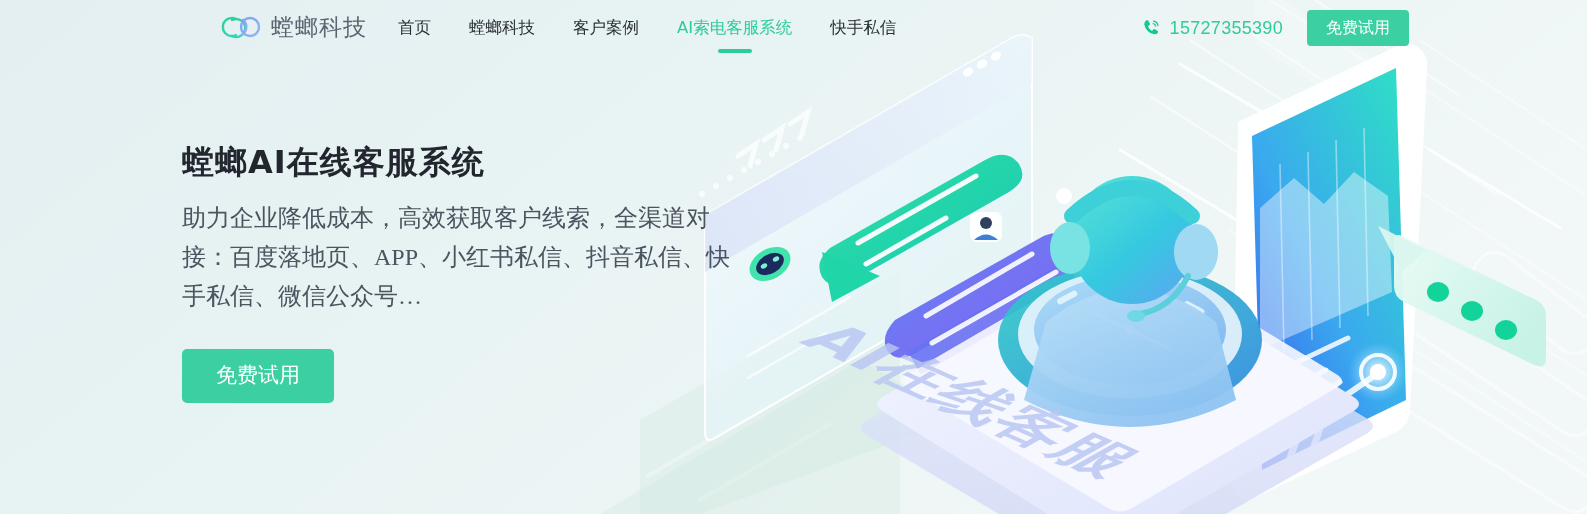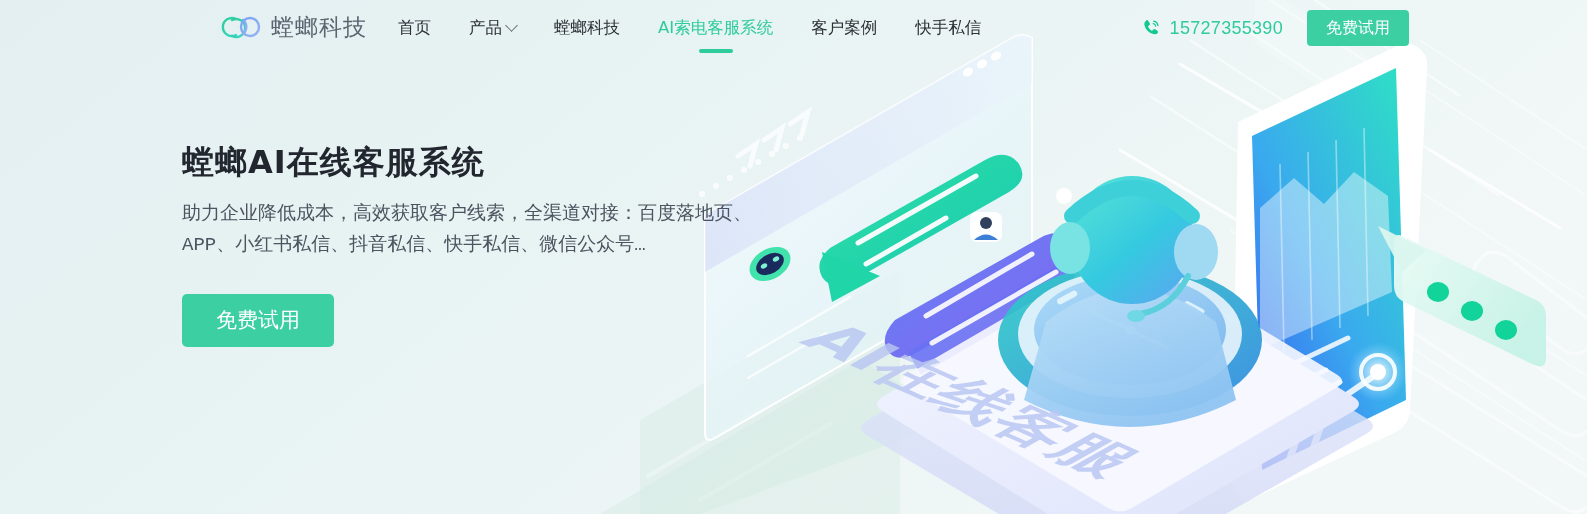--- a/index.html
+++ b/index.html
@@ -158,24 +158,24 @@
     font-weight: bold;
     color: #22262e;
     letter-spacing: 1px;
     line-height: 1.12;
     white-space: nowrap;
     font-family: "DejaVu Sans", "Liberation Sans", sans-serif;
   }
   .hero-sub {
     margin-top: 18px;
     width: 570px;
-    font-size: 19px;
+    font-size: 24px;
     line-height: 1.62;
     color: #4b545f;
-    font-family: Liberation Mono, monospace;
+    font-family: Liberation Serif, serif;
   }
   .hero-cta {
     margin-top: 34px;
     display: inline-block;
     background: #3ccfa2;
     color: #ffffff;
     font-size: 21px;
     padding: 15px 34px;
     border: none;
     border-radius: 5px;
@@ -492,32 +492,28 @@
         <path d="M24 20 A9 9 0 0 0 24 6" fill="none" stroke="url(#lgB)" stroke-width="2.4" stroke-linecap="round"></path>
       </svg>
       <span class="brand-name">螳螂科技</span>
     </div>
 
     <nav class="nav">
       <div class="nav-item">
         <span>首页</span>
       </div>
       <div class="nav-item">
-        <span>产品</span>
-        <i class="caret"></i>
+        <span>螳螂科技</span>
       </div>
       <div class="nav-item">
-        <span>螳螂科技</span>
+        <span>客户案例</span>
       </div>
       <div class="nav-item active">
         <span>AI索电客服系统</span>
         <span class="nav-underline"></span>
-      </div>
-      <div class="nav-item">
-        <span>客户案例</span>
       </div>
       <div class="nav-item">
         <span>快手私信</span>
       </div>
     </nav>
 
     <div class="header-right">
       <div class="phone-block">
         <svg class="phone-icon" viewBox="0 0 20 20">
           <path d="M5.2 2.4 q1.3 -0.8 2.1 0.5 l1.5 2.4 q0.6 1 -0.4 1.8 l-1 0.8 q-0.5 0.4 -0.2 1 q1 2.2 3.2 3.6 q0.6 0.4 1 -0.1 l0.9 -1 q0.8 -0.9 1.8 -0.2 l2.3 1.6 q1.2 0.9 0.3 2.1 q-1.3 1.7 -3.5 1.4 q-3.6 -0.5 -6.5 -3.4 q-2.9 -2.9 -3.4 -6.5 q-0.3 -2.3 1.9 -4 Z" fill="#11c98e"></path>

